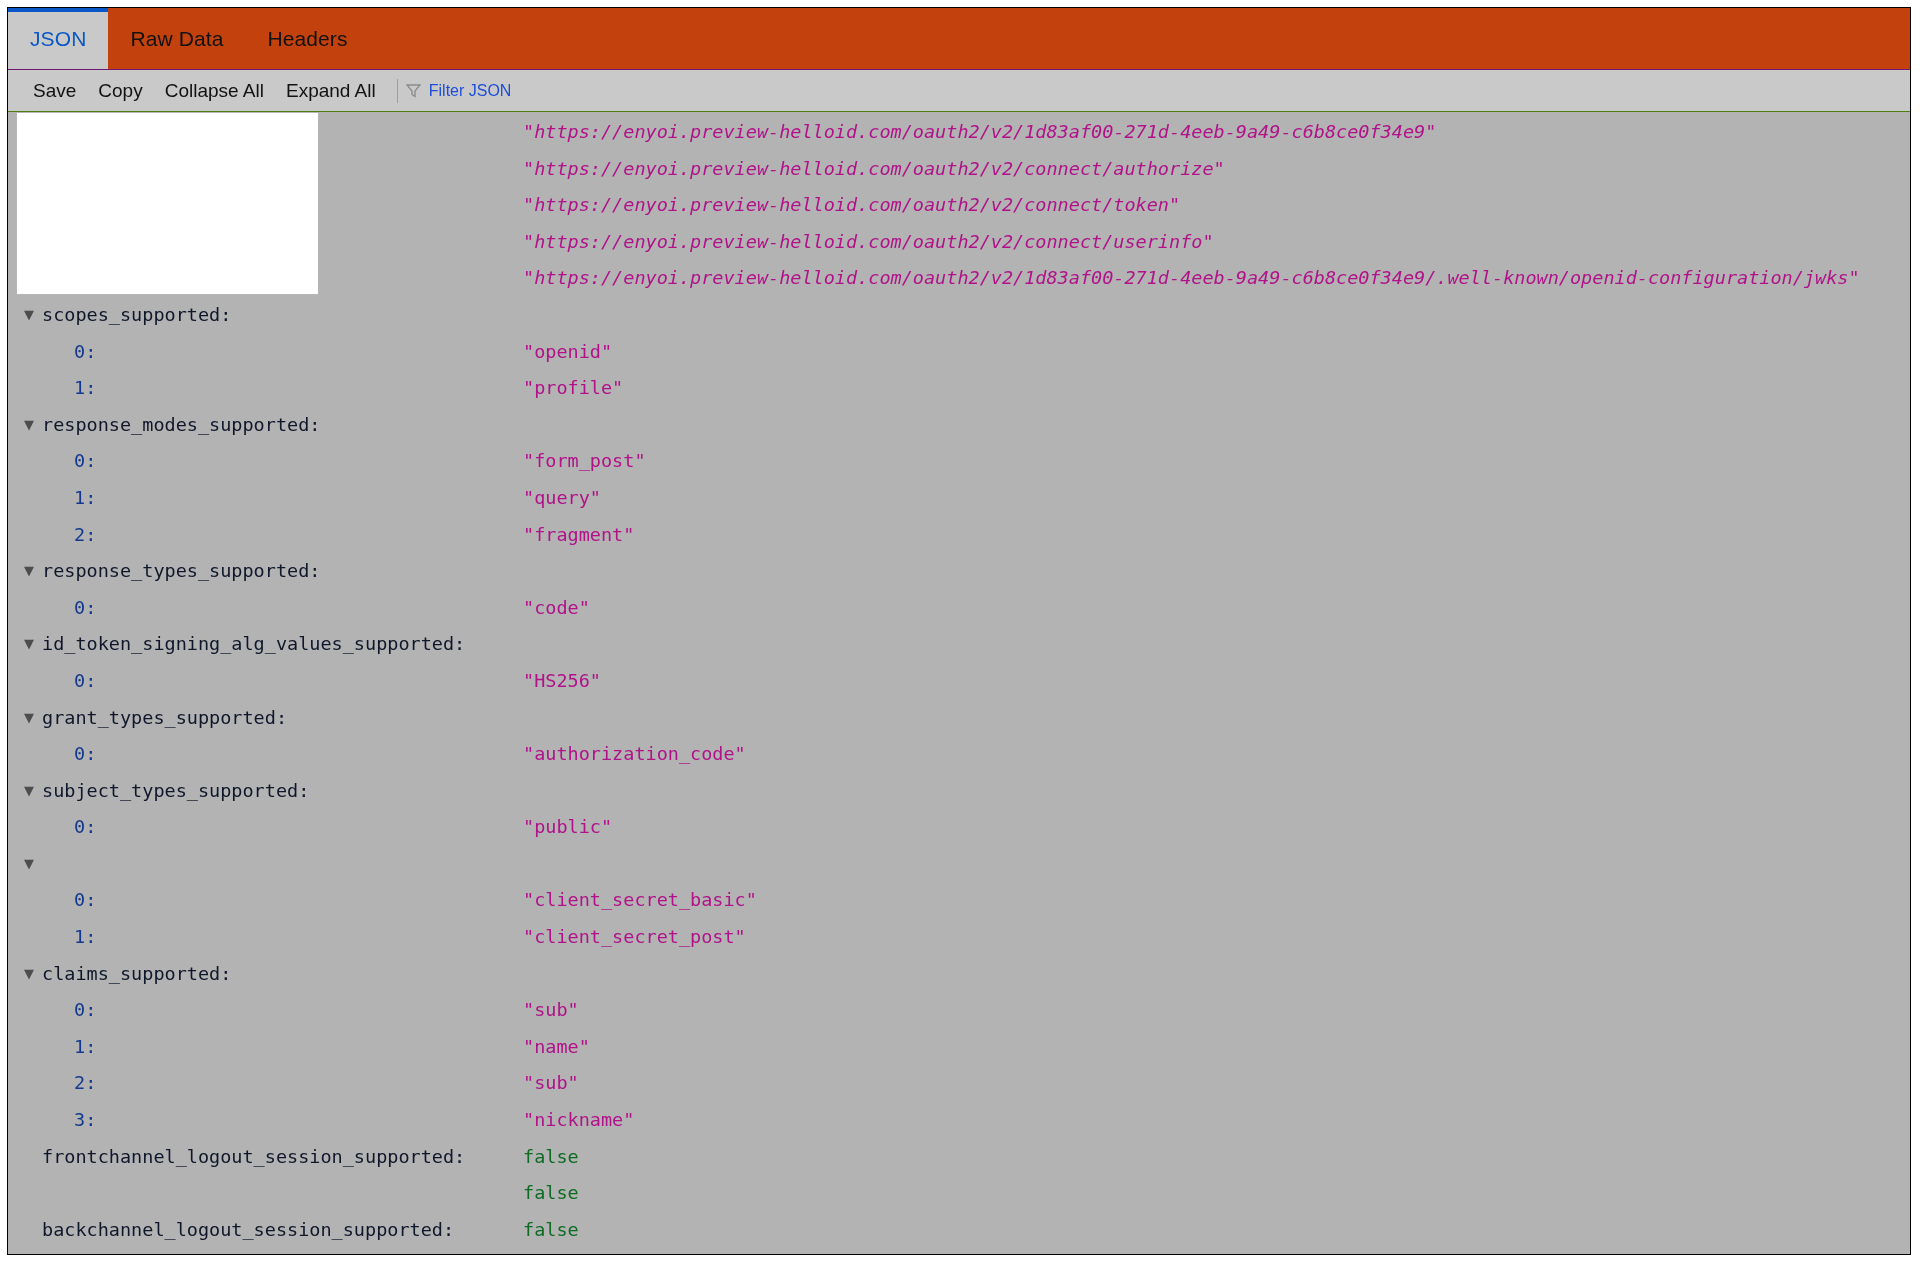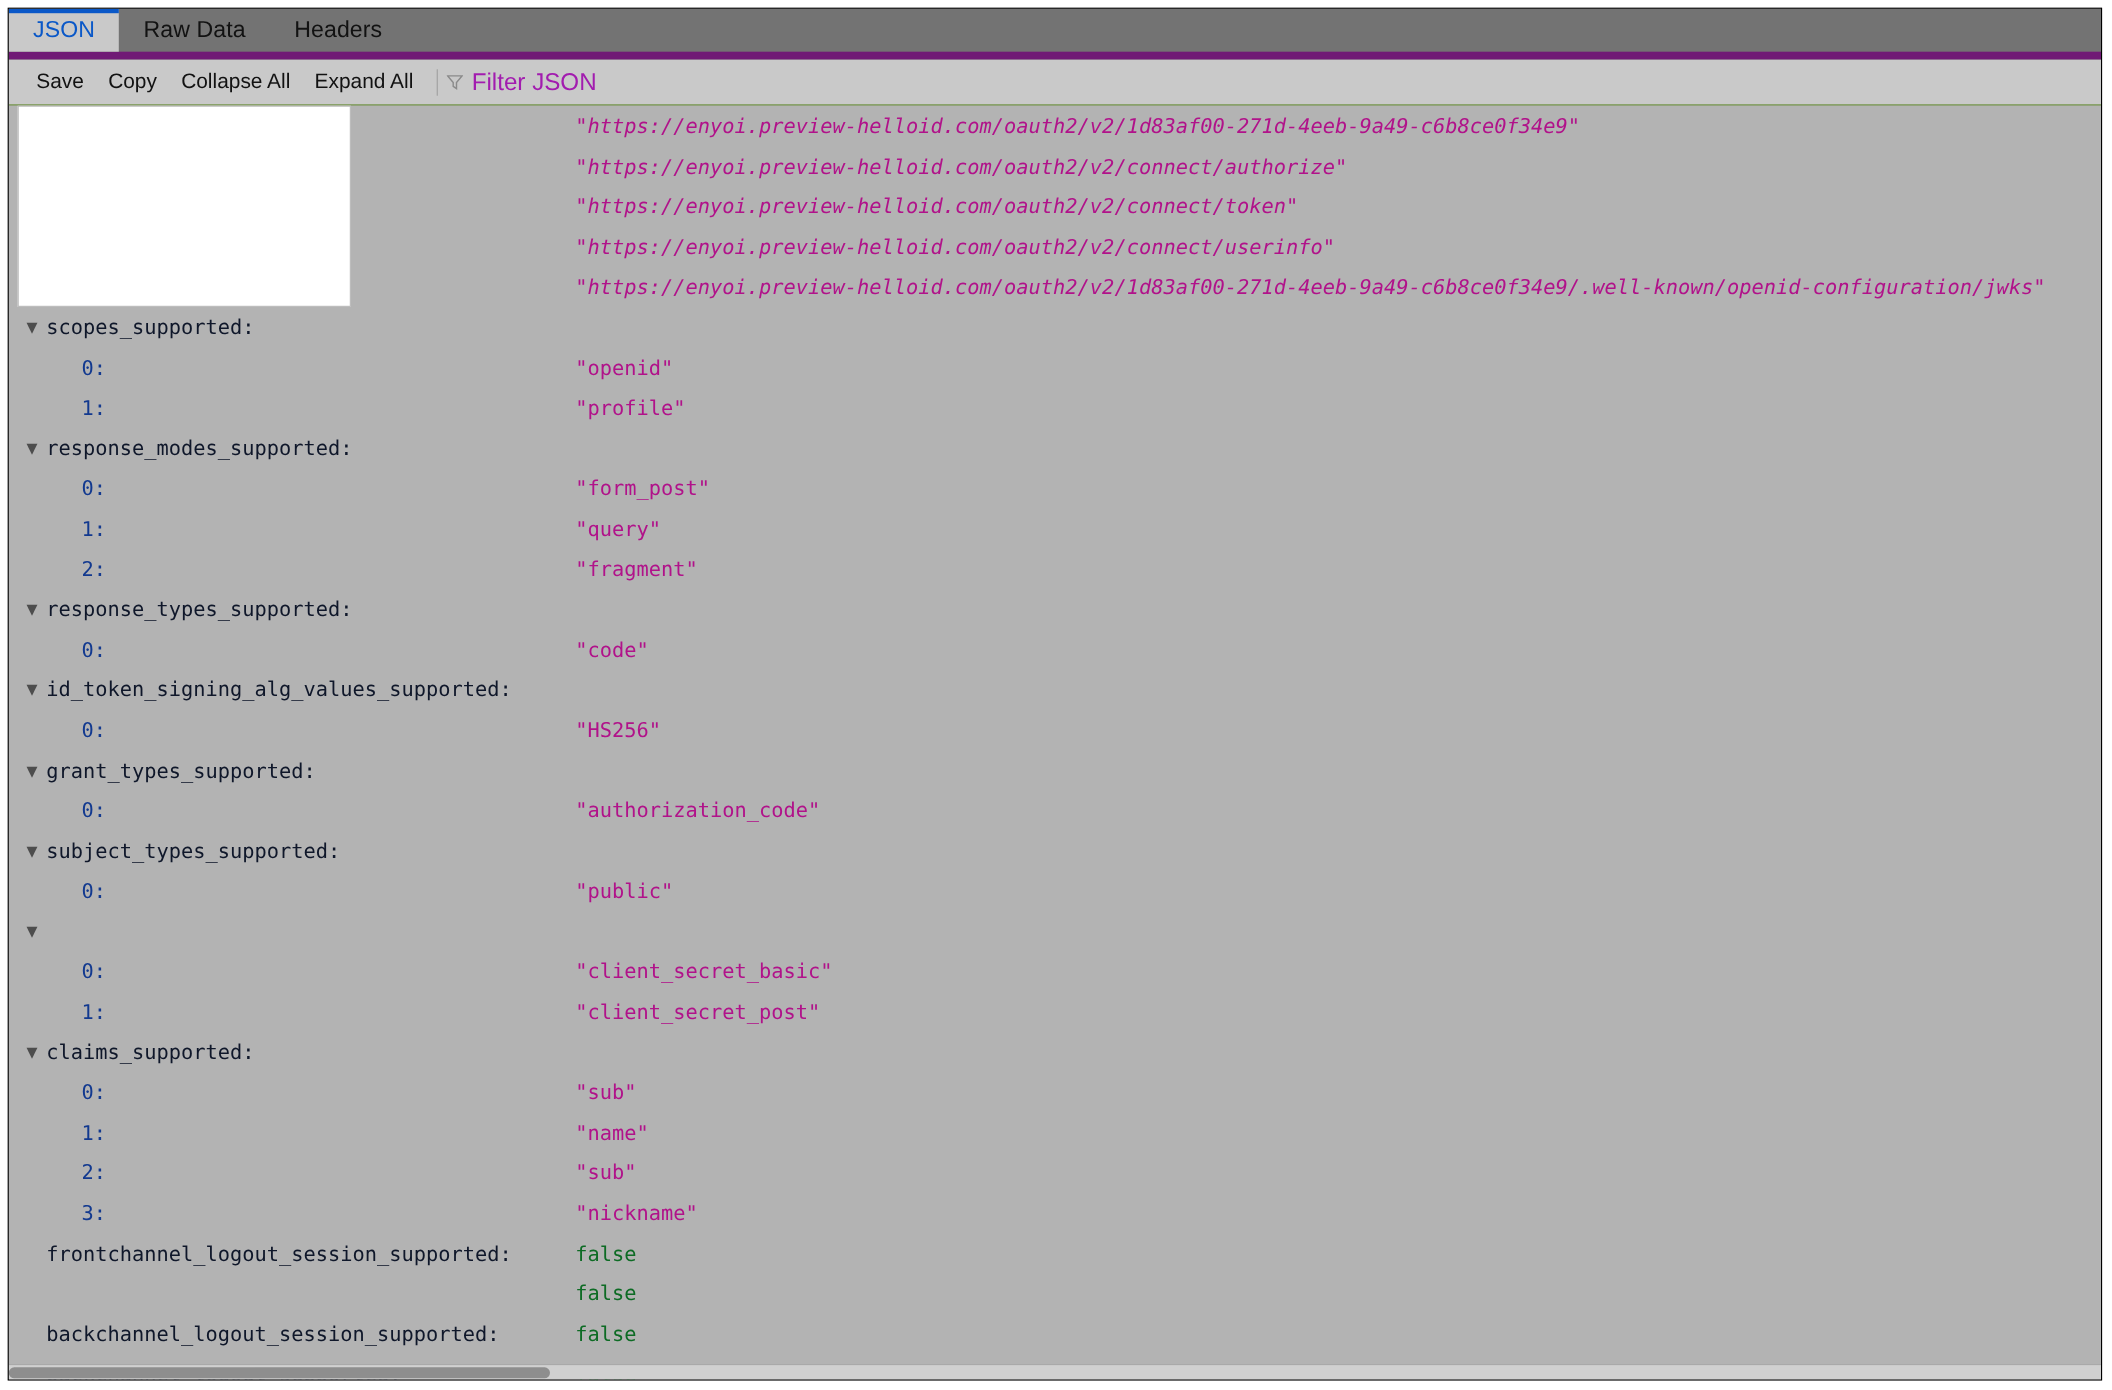--- a/index.html
+++ b/index.html
@@ -22,23 +22,23 @@
     height: 1248px;
     border: 1px solid #000000;
     box-sizing: border-box;
     background: #b3b3b3;
     overflow: hidden;
   }
 
   
   .tabstrip {
     position: relative;
-    height: 46px;
-    background: #737373;
-    border-bottom: 7px solid #701a75;
+    height: 62px;
+    background: #c2410c;
+    border-bottom: 1px solid #701a75;
     display: flex;
     align-items: stretch;
     box-sizing: border-box;
   }
   .tab {
     position: relative;
     display: flex;
     align-items: center;
     padding: 0 22px;
     font-size: 21px;
@@ -88,22 +88,22 @@
     gap: 8px;
   }
   .funnel {
     display: inline-block;
     width: 15px;
     height: 15px;
     position: relative;
   }
   .funnel svg { display: block; }
   .filter-text {
-    font-size: 22px;
-    color: #a21caf;
+    font-size: 16px;
+    color: #1d4ed8;
   }
 
   
   .jsonpane {
     position: relative;
     background: #b3b3b3;
     height: 1158px;
     overflow: hidden;
     font-family: "DejaVu Sans Mono", "Liberation Mono", monospace;
     font-size: 18.5px;

